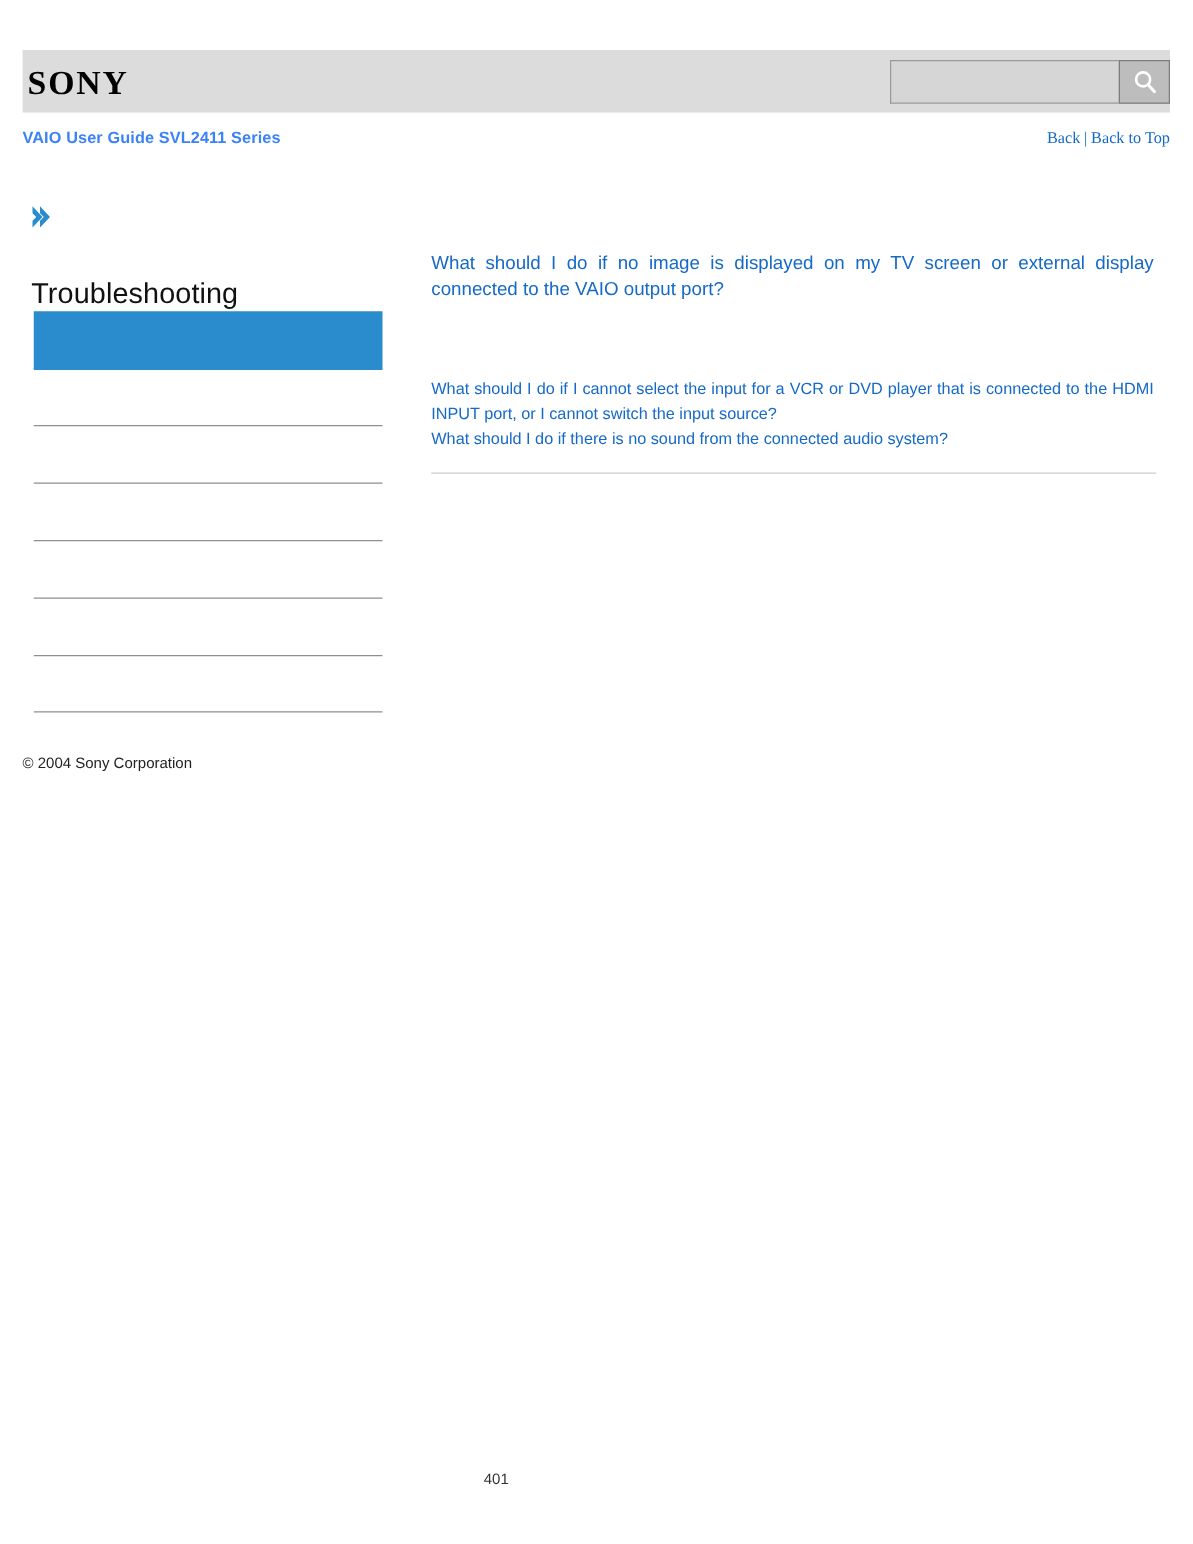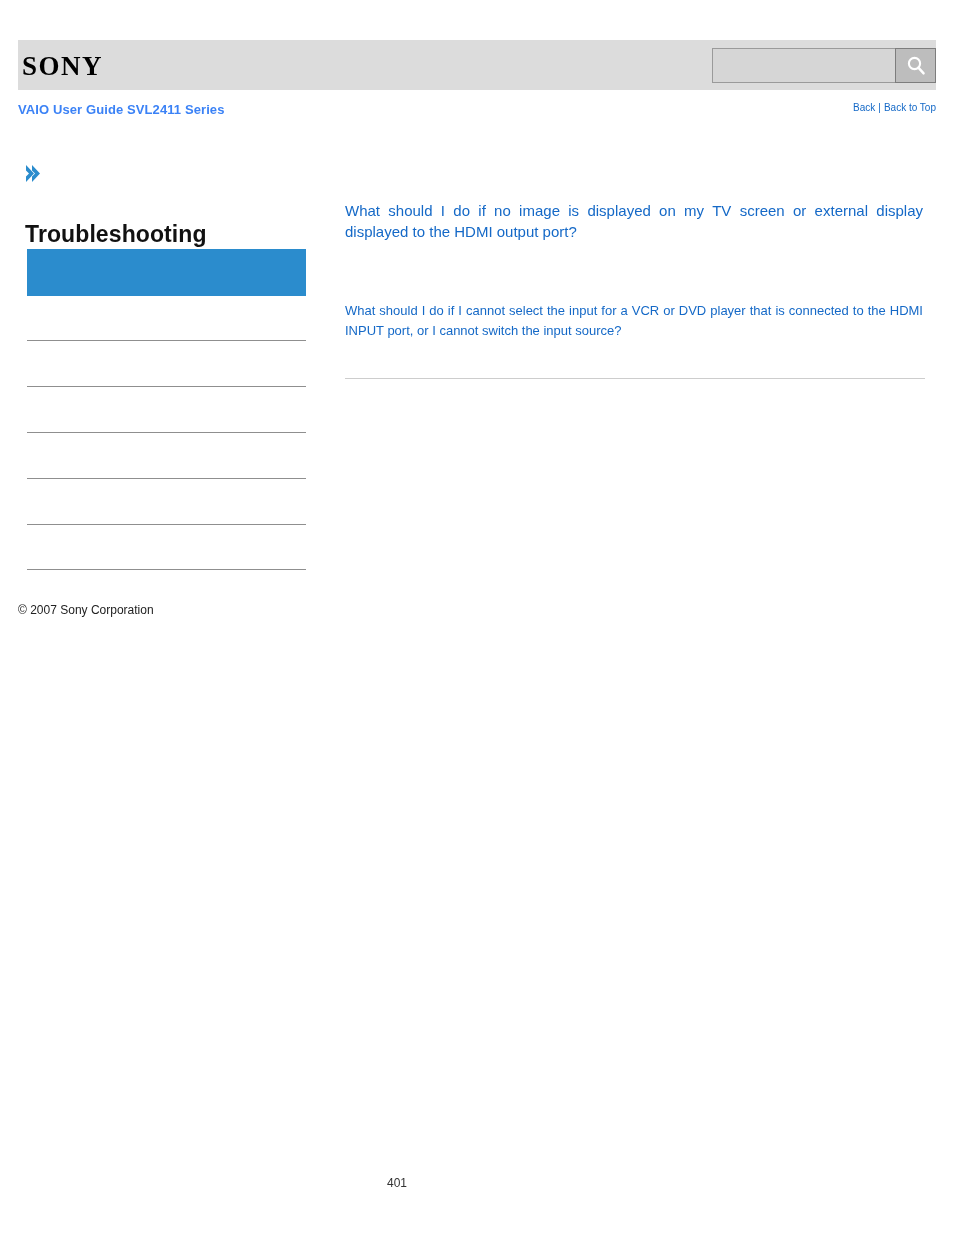--- a/index.html
+++ b/index.html
@@ -83,23 +83,24 @@
     top: 102px;
     font-size: 13px;
     font-weight: bold;
     color: #3b82f6;
     letter-spacing: 0.1px;
   }
   .header-nav {
     position: absolute;
     right: 18px;
     top: 102px;
-    font-size: 10px;
+    font-size: 13px;
     color: #1569c7;
     white-space: nowrap;
+    font-family: Liberation Serif, serif;
   }
   .header-nav a {
     color: #1569c7;
     text-decoration: none;
   }
   .header-nav .sep {
     color: #1569c7;
     margin: 0 3px;
   }
 
@@ -118,21 +119,20 @@
     height: 24px;
   }
   .section-heading {
     position: absolute;
     left: 25px;
     top: 70px;
     font-size: 23px;
     color: #111;
     letter-spacing: 0.1px;
     line-height: 28px;
-    font-weight: bold;
   }
   .nav-highlight {
     position: absolute;
     left: 27px;
     top: 99px;
     width: 279px;
     height: 47px;
     background: #2b8ccd;
   }
   .nav-divider {
@@ -246,29 +246,30 @@
 
   <div class="nav-highlight"></div>
 
   <div class="nav-divider" style="top:190px;"></div>
   <div class="nav-divider" style="top:236px;"></div>
   <div class="nav-divider" style="top:282px;"></div>
   <div class="nav-divider" style="top:328px;"></div>
   <div class="nav-divider" style="top:374px;"></div>
   <div class="nav-divider" style="top:419px;"></div>
 
-  <div class="copyright">© 2007 Sony Corporation</div>
+  <div class="copyright">© 2004 Sony Corporation</div>
 </div>
 
 <div class="content">
 
   <div class="topic-title">
-    <span>What should I do if no image is displayed on my TV screen or external display displayed to the HDMI output port?</span>
+    <span>What should I do if no image is displayed on my TV screen or external display connected to the VAIO output port?</span>
   </div>
 
   <div class="link-list">
     <a href="#" class="link-item">What should I do if I cannot select the input for a VCR or DVD player that is connected to the HDMI INPUT port, or I cannot switch the input source?</a>
+    <a href="#" class="link-item nojust">What should I do if there is no sound from the connected audio system?</a>
   </div>
 
   <div class="content-rule"></div>
 </div>
 
 <div class="page-number">401</div>
 
 </body></html>

